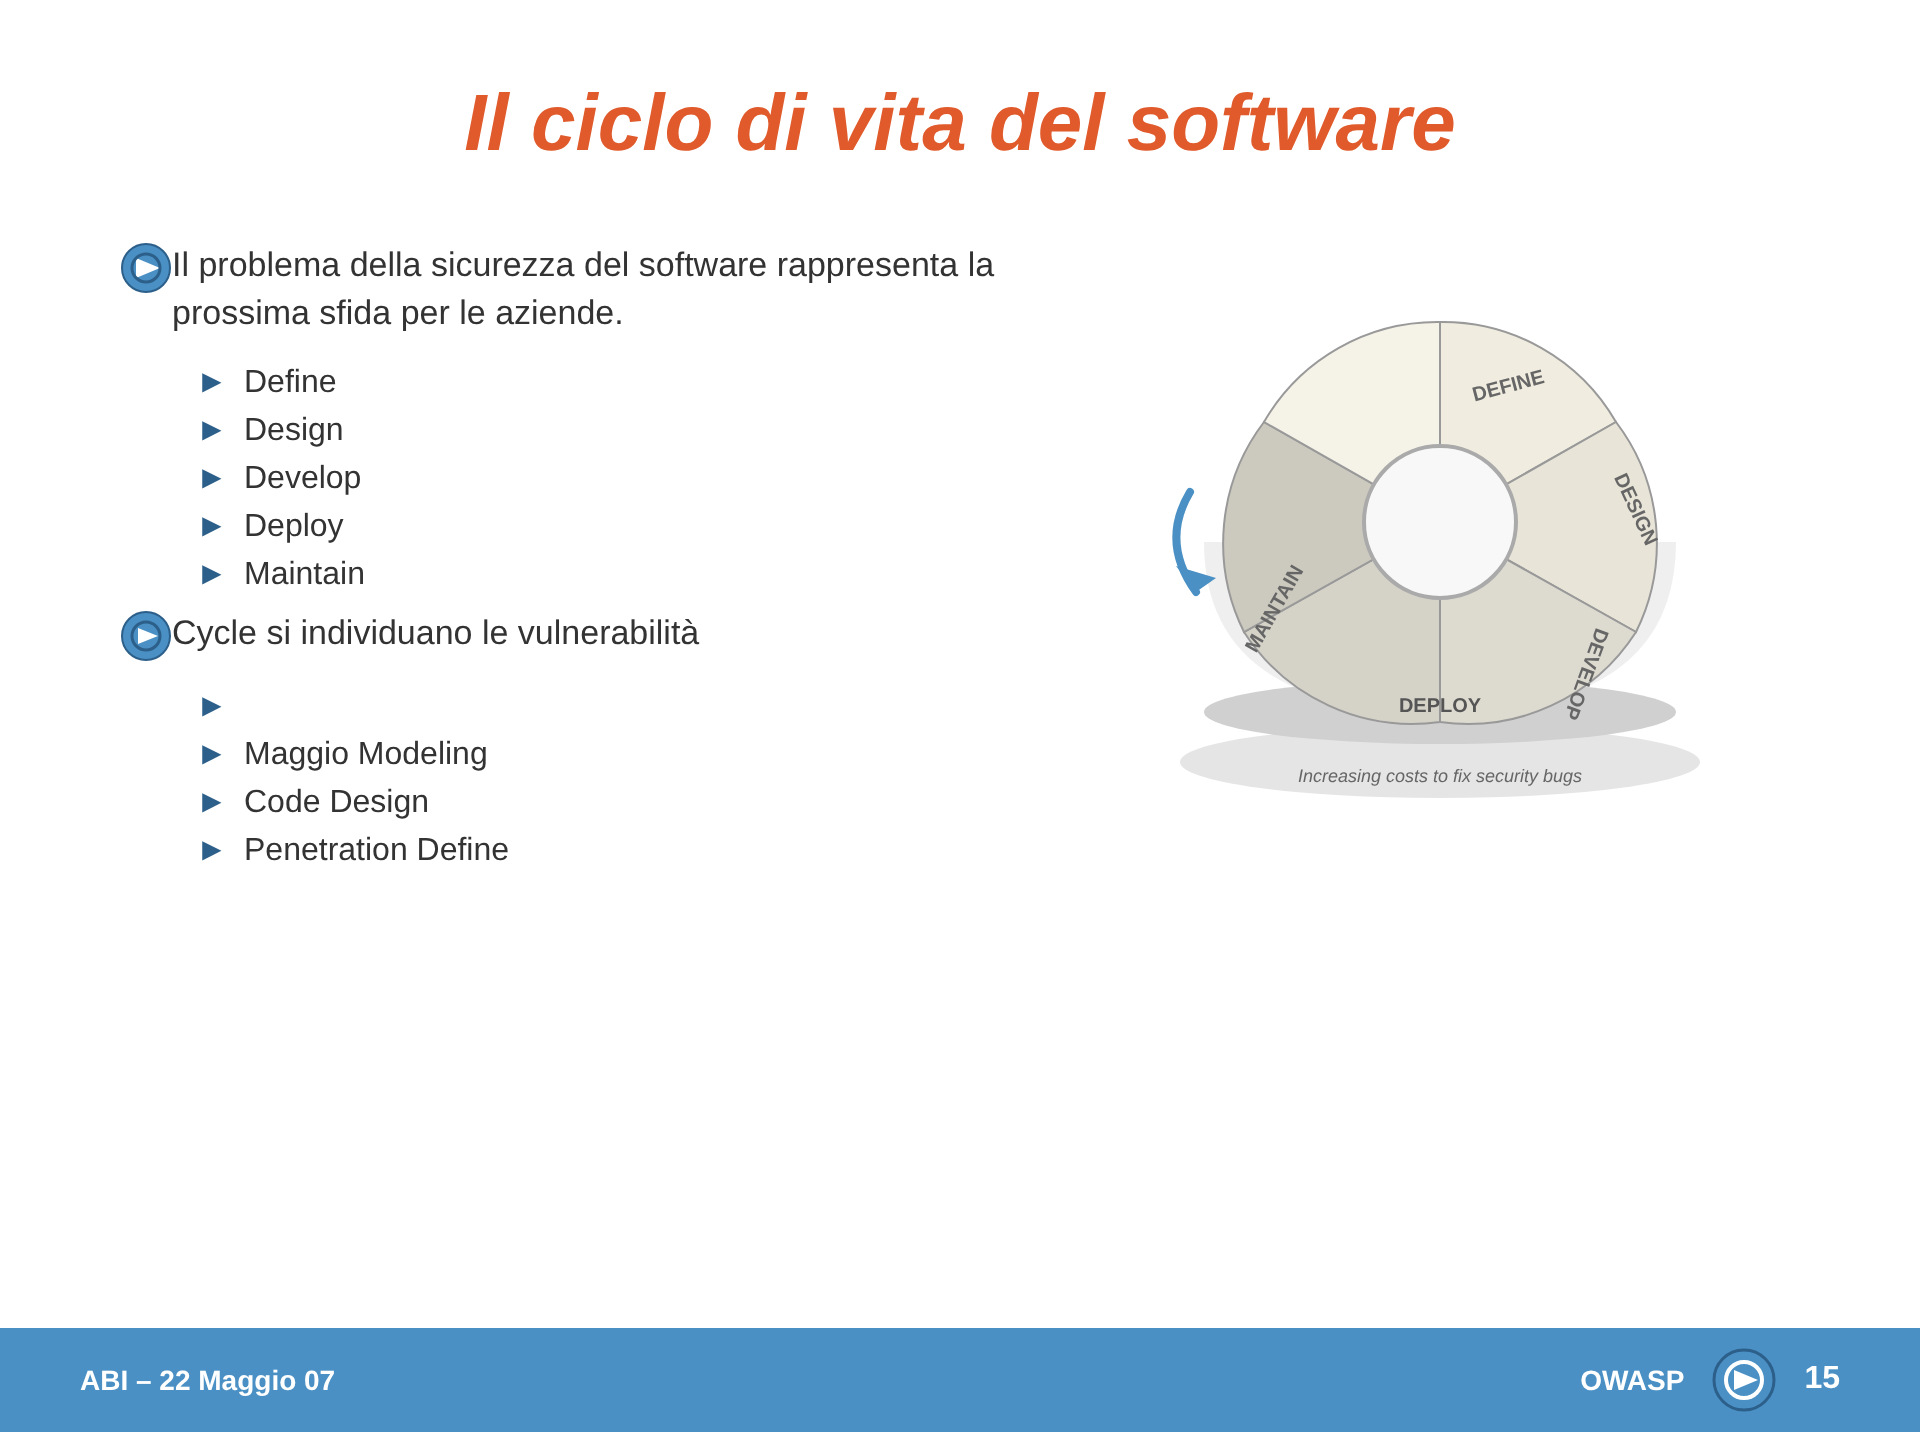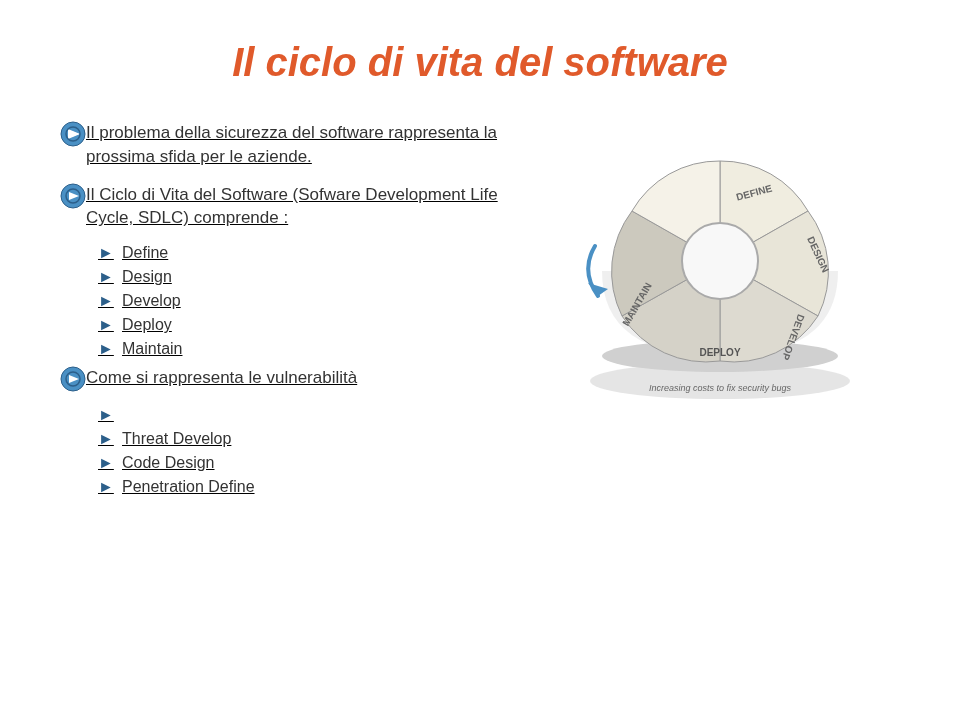--- a/index.html
+++ b/index.html
@@ -33,21 +33,20 @@
     .content-area {
       display: flex;
       flex-direction: row;
       align-items: flex-start;
       justify-content: space-between;
     }
 
     .left-content {
       flex: 1;
       max-width: 530px;
-      text-decoration: underline;
     }
 
     .bullet-item {
       display: flex;
       align-items: flex-start;
       margin-bottom: 14px;
     }
 
     .bullet-text {
       font-size: 17px;
@@ -159,68 +158,60 @@
       <div class="bullet-item">
         <svg class="circle-arrow-icon" viewBox="0 0 26 26" xmlns="http://www.w3.org/2000/svg">
           <circle cx="13" cy="13" r="12" fill="#4a90c4" stroke="#2c5f8a" stroke-width="1"></circle>
           <polygon points="8,8 20,13 8,18" fill="#ffffff"></polygon>
           <circle cx="13" cy="13" r="7" fill="none" stroke="#2c5f8a" stroke-width="1.5"></circle>
           <polygon points="9,9 19,13 9,17" fill="#ffffff"></polygon>
         </svg>
         <span class="bullet-text">Il problema della sicurezza del software rappresenta la prossima sfida per le aziende.</span>
       </div>
 
+
+      <div class="sub-list">
+        <div class="sub-item">
+          <span class="arrow-icon">►</span>
+          <span class="sub-text">Define</span>
+        </div>
+        <div class="sub-item">
+          <span class="arrow-icon">►</span>
+          <span class="sub-text">Design</span>
+        </div>
+        <div class="sub-item">
+          <span class="arrow-icon">►</span>
+          <span class="sub-text">Develop</span>
+        </div>
+        <div class="sub-item">
+          <span class="arrow-icon">►</span>
+          <span class="sub-text">Deploy</span>
+        </div>
+        <div class="sub-item">
+          <span class="arrow-icon">►</span>
+          <span class="sub-text">Maintain</span>
+        </div>
+      </div>
+
       <div class="bullet-item">
         <svg class="circle-arrow-icon" viewBox="0 0 26 26" xmlns="http://www.w3.org/2000/svg">
           <circle cx="13" cy="13" r="12" fill="#4a90c4" stroke="#2c5f8a" stroke-width="1"></circle>
           <circle cx="13" cy="13" r="7" fill="none" stroke="#2c5f8a" stroke-width="1.5"></circle>
           <polygon points="9,9 19,13 9,17" fill="#ffffff"></polygon>
         </svg>
-        <span class="bullet-text">Il Ciclo di Vita del Software (Sofware Development Life Cycle, SDLC) comprende :</span>
+        <span class="bullet-text">Cycle si individuano le vulnerabilità</span>
       </div>
 
       <div class="sub-list">
         <div class="sub-item">
           <span class="arrow-icon">►</span>
-          <span class="sub-text">Define</span>
-        </div>
-        <div class="sub-item">
-          <span class="arrow-icon">►</span>
-          <span class="sub-text">Design</span>
-        </div>
-        <div class="sub-item">
-          <span class="arrow-icon">►</span>
-          <span class="sub-text">Develop</span>
-        </div>
-        <div class="sub-item">
-          <span class="arrow-icon">►</span>
-          <span class="sub-text">Deploy</span>
-        </div>
-        <div class="sub-item">
-          <span class="arrow-icon">►</span>
-          <span class="sub-text">Maintain</span>
-        </div>
-      </div>
-
-      <div class="bullet-item">
-        <svg class="circle-arrow-icon" viewBox="0 0 26 26" xmlns="http://www.w3.org/2000/svg">
-          <circle cx="13" cy="13" r="12" fill="#4a90c4" stroke="#2c5f8a" stroke-width="1"></circle>
-          <circle cx="13" cy="13" r="7" fill="none" stroke="#2c5f8a" stroke-width="1.5"></circle>
-          <polygon points="9,9 19,13 9,17" fill="#ffffff"></polygon>
-        </svg>
-        <span class="bullet-text">Come si rappresenta le vulnerabilità</span>
-      </div>
-
-      <div class="sub-list">
-        <div class="sub-item">
-          <span class="arrow-icon">►</span>
-        </div>
-        <div class="sub-item">
-          <span class="arrow-icon">►</span>
-          <span class="sub-text">Threat Develop</span>
+        </div>
+        <div class="sub-item">
+          <span class="arrow-icon">►</span>
+          <span class="sub-text">Maggio Modeling</span>
         </div>
         <div class="sub-item">
           <span class="arrow-icon">►</span>
           <span class="sub-text">Code Design</span>
         </div>
         <div class="sub-item">
           <span class="arrow-icon">►</span>
           <span class="sub-text">Penetration Define</span>
         </div>
       </div>
@@ -264,14 +255,27 @@
           <path d="M 35,105 Q 20,130 38,155" fill="none" stroke="#4a90c4" stroke-width="4" stroke-linecap="round"></path>
           <polygon points="38,155 28,142 48,148" fill="#4a90c4"></polygon>
 
           <text x="160" y="250" font-size="9" fill="#666" font-family="Arial" font-style="italic" text-anchor="middle">Increasing costs to fix security bugs</text>
         </svg>
       </div>
     </div>
 
   </div>
 
+  <div class="footer">
+    <span class="footer-left">ABI – 22 Maggio 07</span>
+    <div class="footer-right">
+      <span class="footer-owasp">OWASP</span>
+
+      <svg class="footer-logo" viewBox="0 0 32 32" xmlns="http://www.w3.org/2000/svg">
+        <circle cx="16" cy="16" r="15" fill="#4a90c4" stroke="#2c5f8a" stroke-width="1.5"></circle>
+        <circle cx="16" cy="16" r="9" fill="none" stroke="#ffffff" stroke-width="2"></circle>
+        <polygon points="11,11 23,16 11,21" fill="#ffffff"></polygon>
+      </svg>
+      <span class="footer-page">15</span>
+    </div>
+  </div>
 
 </div>
 
 </body></html>

